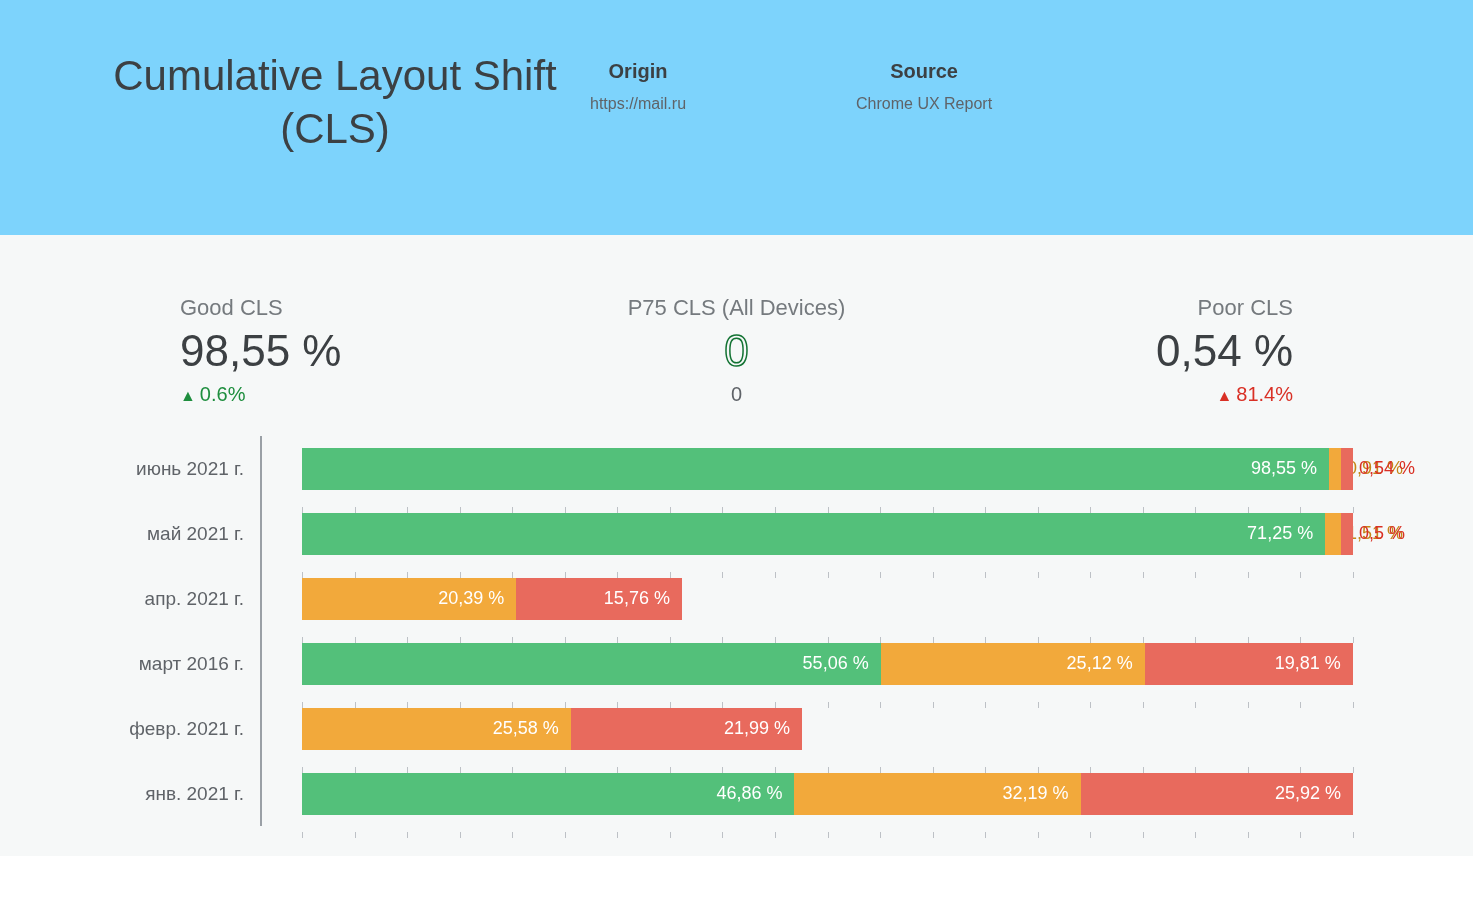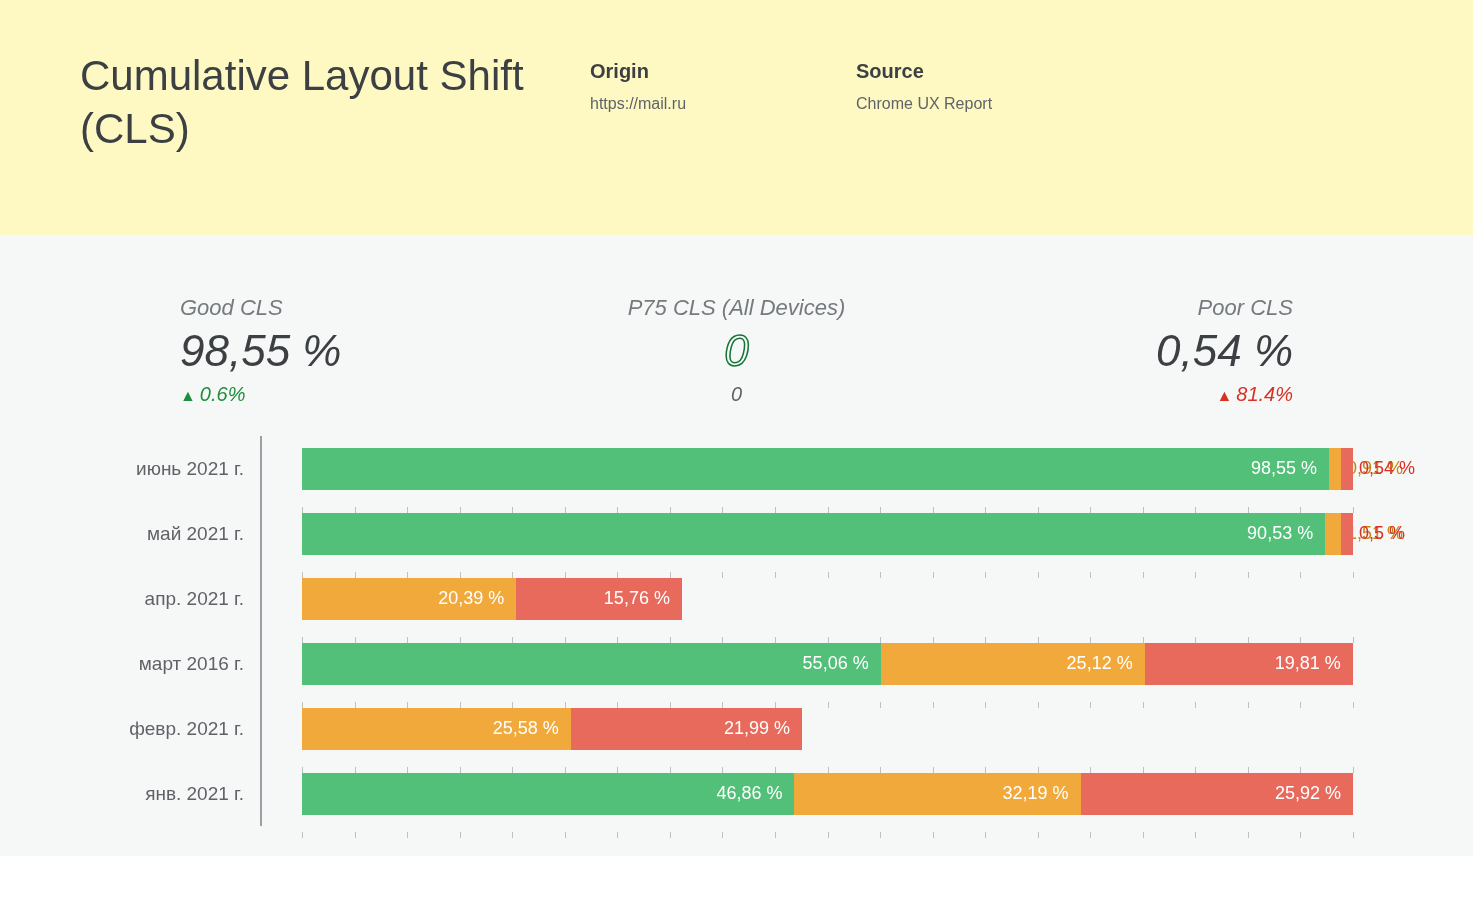--- a/index.html
+++ b/index.html
@@ -1,24 +1,25 @@
 <!DOCTYPE html>
 <html><head>
 <meta charset="utf-8">
 <style>
   * { box-sizing: border-box; }
   html, body { margin: 0; padding: 0; font-family: "Google Sans", "Helvetica Neue", Arial, sans-serif; color: #3c4043; }
   body { width: 1473px; }
 
   
   .header {
-    background: #fef9c3;
+    background: #7dd3fc;
     padding: 50px 80px 80px 80px;
     display: flex;
     align-items: flex-start;
+    text-align: center;
   }
   .header .title {
     flex: 0 0 510px;
     font-size: 42px;
     font-weight: 500;
     color: #3c4043;
     line-height: 1.25;
   }
   .header .meta {
     flex: 1;
@@ -40,21 +41,20 @@
   }
 
   
   .band {
     background: #f6f8f8;
     padding: 60px 80px 30px 80px;
   }
   .metrics {
     display: flex;
     padding: 0 100px 30px 100px;
-    font-style: italic;
   }
   .metric { flex: 1; }
   .metric.left   { text-align: left; }
   .metric.center { text-align: center; }
   .metric.right  { text-align: right; }
   .metric .m-label {
     font-size: 22px;
     color: #757a7e;
     font-weight: 400;
     margin-bottom: 6px;
@@ -235,21 +235,21 @@
               <i style="left: 95%;"></i>
               <i style="left: 100%;"></i>
             </div>
           </div>
         </div>
         <div class="row">
           <div class="cat">май 2021 г.</div>
           <div class="track">
             <div class="bar">
               <div class="seg good" style="width: 97.99%;">
-                <span>90,53 %</span>
+                <span>71,25 %</span>
               </div>
               <div class="seg ni" style="width: 1.51%;">
                 <span class="lbl-out">1,51 %</span>
               </div>
               <div class="seg poor" style="width: 0.5%;">
                 <span class="lbl-out">0,5 %</span>
               </div>
             </div>
             <div class="tickrow">
               <i style="left: 0%;"></i>

